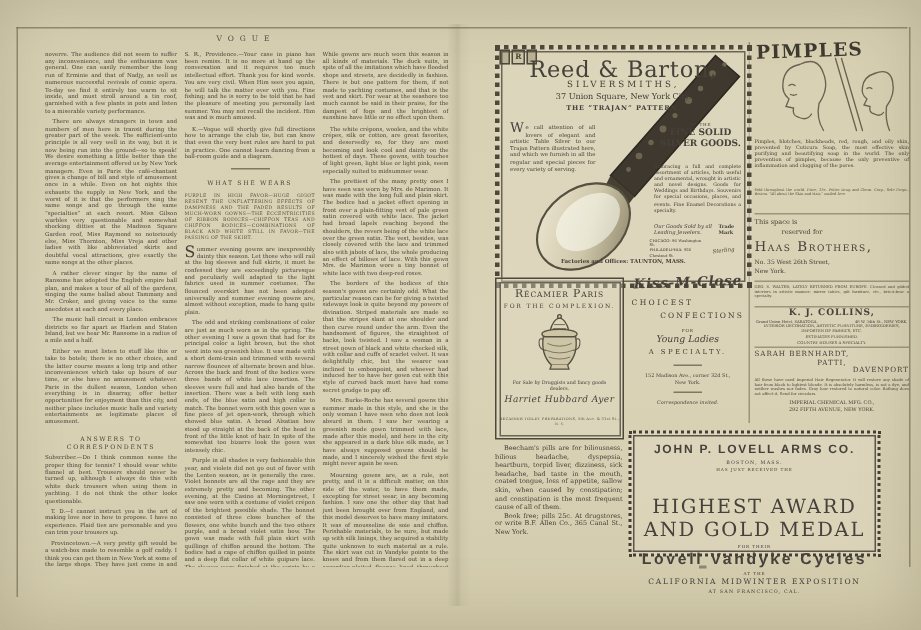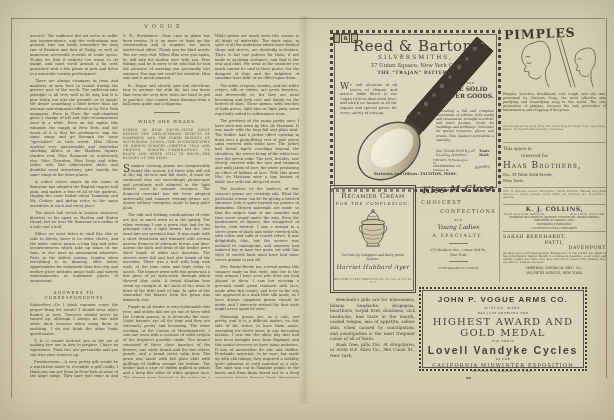--- a/index.html
+++ b/index.html
@@ -99,21 +99,21 @@
   .cf-foot{top:82px;font-style:italic;font-size:3.3px;}
   
   .beechams{left:330px;top:297px;width:85px;}
   .beechams p{margin:0;font-size:4.3px;line-height:5.6px;text-align:justify;text-indent:6px;}
   
   .lovell{left:419px;top:287px;width:164px;height:80px;border:2.5px dotted #443f33;background:rgba(226,220,197,.45);text-align:center;}
   .lovell::after{content:"";position:absolute;inset:1px;border:.5px solid rgba(68,63,51,.85);pointer-events:none;}
   .lv1{font-family:"Liberation Sans",sans-serif;font-weight:bold;font-size:8px;letter-spacing:1.2px;margin-top:6px;}
   .lv2{font-size:3.2px;letter-spacing:.8px;margin-top:1.5px;}
   .lv3{font-size:2.8px;letter-spacing:.6px;margin-top:1.5px;}
-  .lv4{font-size:10px;letter-spacing:1.2px;margin-top:1px;}
+  .lv4{font-size:13px;letter-spacing:1.2px;margin-top:16px;}
   .lv5{font-size:2.8px;letter-spacing:.6px;margin-top:1px;}
   .lv6{font-family:"Liberation Sans",sans-serif;font-weight:bold;font-size:10.5px;letter-spacing:1.8px;margin-top:.5px;}
   .lv7{font-size:2.8px;letter-spacing:.6px;margin-top:1px;}
   .lv8{font-size:5px;letter-spacing:1.2px;margin-top:1px;}
   .lv9{font-size:3.2px;letter-spacing:.8px;margin-top:1px;}
   .page-mark{position:absolute;left:466px;top:377px;width:5px;height:1.5px;background:rgba(70,64,54,.5);}
   svg{display:block;}
 </style>
 </head>
 <body>
@@ -269,21 +269,21 @@
     <div class="ad bernhardt">
       <div class="bh-n1">SARAH BERNHARDT,</div>
       <div class="bh-n2">PATTI,</div>
       <div class="bh-n3">DAVENPORT</div>
       <div class="bh-body">All these have used Imperial Hair Regenerator. It will restore any shade of hair from black to lightest blonde. It is absolutely harmless, is not a dye, and neither washes nor fades. Gray hair restored to natural color. Bathing does not affect it. Send for circulars.</div>
       <div class="bh-co">IMPERIAL CHEMICAL MFG. CO.,</div>
       <div class="bh-ad">292 FIFTH AVENUE, NEW YORK.</div>
     </div>
 
     <div class="ad recamier">
-      <div class="abs ctr rc-title">Récamier Cream</div>
+      <div class="abs ctr rc-title">Récamier Paris</div>
       <div class="abs ctr rc-sub">FOR THE COMPLEXION.</div>
       <svg class="rc-jar" viewBox="0 0 40 46">
         <g fill="#cdc5a6" stroke="#55503f" stroke-width="1">
           <path d="M13 14 Q15 5 20 4 Q25 5 27 14" fill="none"></path>
           <path d="M16 9 L24 9 M15 12 L25 12" fill="none" stroke-width="0.6"></path>
           <circle cx="20" cy="3" r="1.4"></circle>
           <ellipse cx="20" cy="16" rx="13" ry="3.5"></ellipse>
           <path d="M8 18 Q6 31 14 39 L26 39 Q34 31 32 18 Z"></path>
           <path d="M8 20 Q4 18 5 24 Q6 28 10 28 M32 20 Q36 18 35 24 Q34 28 30 28" fill="none" stroke-width="0.8"></path>
           <path d="M11 23 Q20 27 29 23 M10 28 Q20 32 30 28 M12 33 Q20 36 28 33" fill="none" stroke-width="0.5"></path>
@@ -308,21 +308,21 @@
       <div class="cf-rule" style="top:77px;"></div>
       <div class="abs ctr cf-foot">Correspondence invited.</div>
     </div>
 
     <div class="ad beechams">
       <p>Beecham's pills are for biliousness, bilious headache, dyspepsia, heartburn, torpid liver, dizziness, sick headache, bad taste in the mouth, coated tongue, loss of appetite, sallow skin, when caused by constipation; and constipation is the most frequent cause of all of them.</p>
       <p>Book free; pills 25c. At drugstores, or write B.F. Allen Co., 365 Canal St., New York.</p>
     </div>
 
     <div class="ad lovell">
-      <div class="lv1">JOHN P. VOGUE ARMS CO.</div>
+      <div class="lv1">JOHN P. LOVELL ARMS CO.</div>
       <div class="lv2">BOSTON, MASS.</div>
       <div class="lv3">HAS JUST RECEIVED THE</div>
       <div class="lv4">HIGHEST AWARD AND GOLD MEDAL</div>
       <div class="lv5">FOR THEIR</div>
       <div class="lv6">Lovell Vandyke Cycles</div>
       <div class="lv7">AT THE</div>
       <div class="lv8">CALIFORNIA MIDWINTER EXPOSITION</div>
       <div class="lv9">AT SAN FRANCISCO, CAL.</div>
     </div>
 

